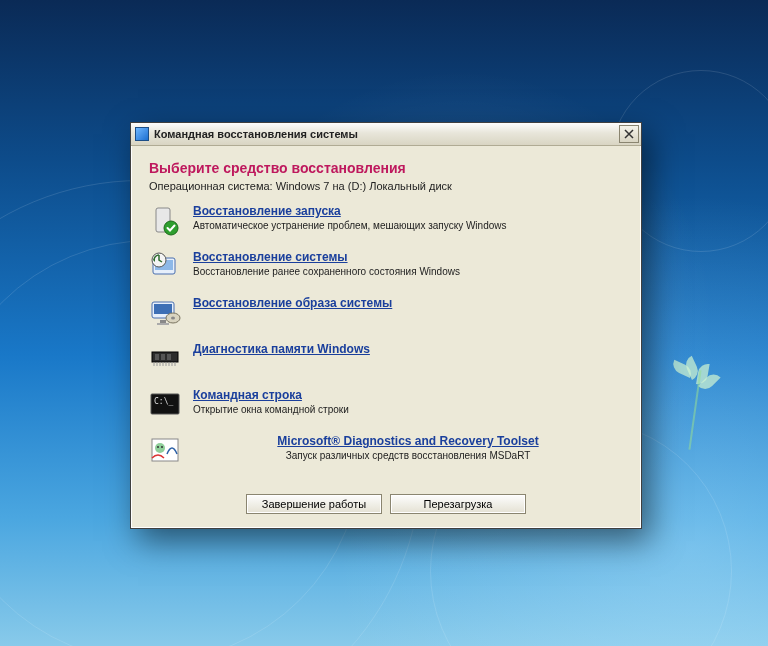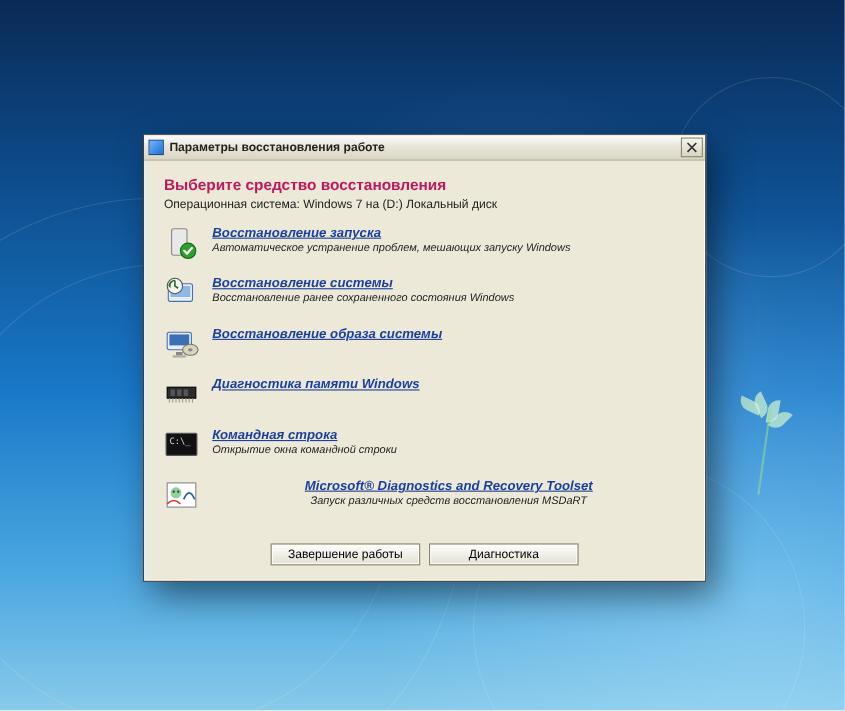--- a/index.html
+++ b/index.html
@@ -99,21 +99,21 @@
   .item .icon {
     width: 32px;
     height: 32px;
     flex: 0 0 32px;
     margin-right: 12px;
     display: flex;
     align-items: center;
     justify-content: center;
   }
   .item .icon svg { width: 32px; height: 32px; }
-  .item .txt { flex: 1; font-style: italic; }
+  .item .txt { flex: 1; }
   .item .lnk {
     color: #1a3f9c;
     text-decoration: underline;
     font-weight: bold;
     font-size: 12px;
     cursor: pointer;
     display: inline-block;
     margin-bottom: 2px;
   }
   .item .desc {
@@ -151,21 +151,21 @@
   <div class="leaf" style="left:690px; top:356px; transform:rotate(-65deg);"></div>
   <div class="leaf" style="left:692px; top:358px; transform:rotate(-25deg);"></div>
   <div class="leaf" style="left:696px; top:362px; transform:rotate(10deg);"></div>
   <div class="leaf" style="left:698px; top:364px; transform:rotate(45deg);"></div>
   <div style="position:absolute;left:694px;top:370px;width:2px;height:80px;background:rgba(150,220,150,0.55);transform:rotate(8deg);"></div>
 
   <div class="window">
 
     <div class="titlebar">
       <span class="title-icon"></span>
-      <span class="title-text">Параметры восстановления работе</span>
+      <span class="title-text">Командная восстановления системы</span>
       <span class="close-btn">
         <svg width="10" height="10" viewBox="0 0 10 10">
           <path d="M1 1 L9 9 M9 1 L1 9" stroke="#333" stroke-width="1.5"></path>
         </svg>
       </span>
     </div>
 
     <div class="body">
       <div class="heading">Выберите средство восстановления</div>
       <div class="subheading">Операционная система: Windows 7 на (D:) Локальный диск</div>
@@ -268,17 +268,17 @@
         <div class="txt">
           <a class="lnk">Microsoft® Diagnostics and Recovery Toolset</a>
           <div class="desc">Запуск различных средств восстановления MSDaRT</div>
         </div>
       </div>
 
     </div>
 
     <div class="footer">
       <div class="btn">Завершение работы</div>
-      <div class="btn">Диагностика</div>
+      <div class="btn">Перезагрузка</div>
     </div>
 
   </div>
 </div>
 
 </body></html>

